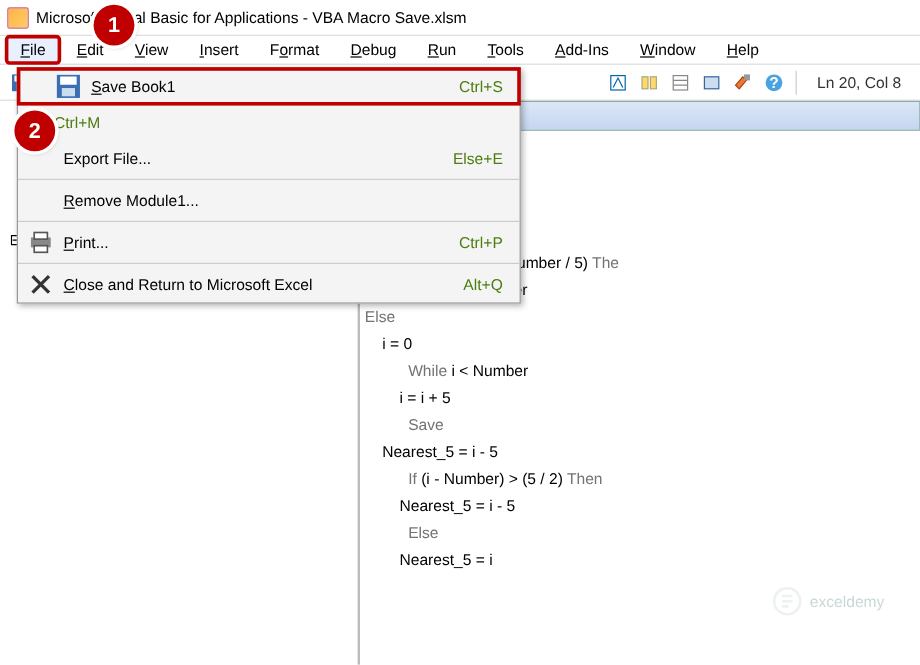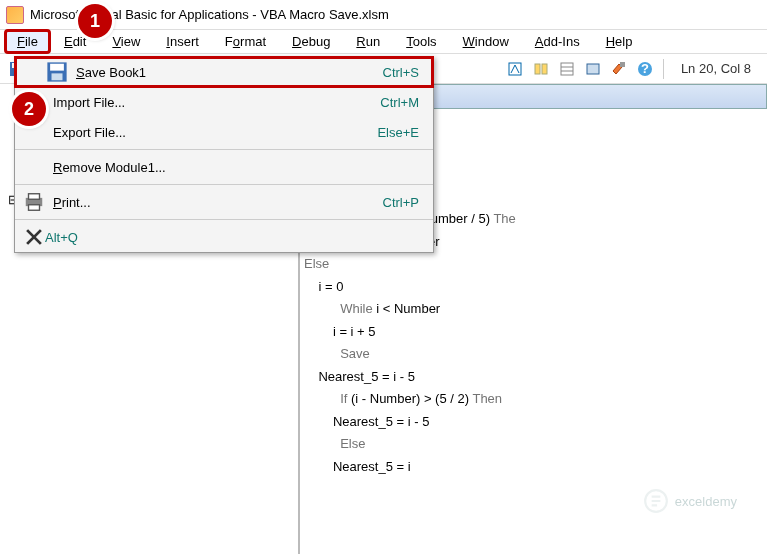--- a/index.html
+++ b/index.html
@@ -33,21 +33,21 @@
 .kw { color: #737373; }
 
 .dropdown {
   position: absolute; top: 56px; left: 14px; width: 420px;
   background: #f4f4f4; border: 1px solid #999; box-shadow: 2px 2px 5px rgba(0,0,0,.3);
   z-index: 20;
 }
 .drow { display:flex; align-items:center; height: 30px; padding: 0 8px; cursor:default; }
 .drow .dicon { width:22px; display:flex; justify-content:center; }
 .drow .dlabel { flex:1; padding-left: 8px; }
-.drow .dshort { padding-right: 6px; color:#0f766e; }
+.drow .dshort { padding-right: 6px; color:#4d7c0f; }
 .dsep { height:1px; background:#ccc; margin: 2px 0; }
 .drow.hl { outline: 3px solid #c00000; outline-offset: -2px; padding-left: 31px; }
 
 .callout { position:absolute; width:34px; height:34px; border-radius:50%; background:#c00000; color:#fff; display:flex; align-items:center; justify-content:center; font-size:18px; font-weight:bold; box-shadow: 0 0 0 3px #fff, 1px 1px 4px rgba(0,0,0,.4); z-index:30; }
 .c1 { top: 4px; left: 78px; }
 .c2 { top: 92px; left: 12px; }
 
 .watermark { position:absolute; right: 30px; bottom: 40px; font-size: 22px; color: rgba(100,140,140,0.35); font-weight: 500; display:flex; align-items:center; gap:6px; pointer-events:none; }
 .watermark svg { width:26px; height:26px; opacity:.35; }
 </style>
@@ -61,40 +61,39 @@
 
 <div class="menubar">
   <div class="mitem active"><u>F</u>ile</div>
   <div class="mitem"><u>E</u>dit</div>
   <div class="mitem"><u>V</u>iew</div>
   <div class="mitem"><u>I</u>nsert</div>
   <div class="mitem">F<u>o</u>rmat</div>
   <div class="mitem"><u>D</u>ebug</div>
   <div class="mitem"><u>R</u>un</div>
   <div class="mitem"><u>T</u>ools</div>
+  <div class="mitem"><u>A</u>dd-Ins</div>
   <div class="mitem"><u>W</u>indow</div>
-  <div class="mitem"><u>A</u>dd-Ins</div>
   <div class="mitem"><u>H</u>elp</div>
 </div>
 
 <div class="dropdown">
   <div class="drow hl">
     <span class="dicon">
       <svg viewBox="0 0 16 16">
           <rect x="1" y="1" width="14" height="14" fill="#3b6fb5"></rect>
           <rect x="3" y="2" width="10" height="5" fill="#fff"></rect>
           <rect x="4" y="9" width="8" height="5" fill="#cde"></rect>
         </svg>
     </span>
     <span class="dlabel"><u>S</u>ave Book1</span>
     <span class="dshort">Ctrl+S</span>
   </div>
   <div class="drow">
     <span class="dicon"></span>
-    <span class="dlabel">Import File...</span>
     <span class="dshort">Ctrl+M</span>
   </div>
   <div class="drow">
     <span class="dicon"></span>
     <span class="dlabel">Export File...</span>
     <span class="dshort">Else+E</span>
   </div>
   <div class="dsep"></div>
   <div class="drow">
     <span class="dicon"></span>
@@ -114,20 +113,21 @@
     <span class="dshort">Ctrl+P</span>
   </div>
   <div class="dsep"></div>
   <div class="drow">
     <span class="dicon">
       <svg viewBox="0 0 16 16">
           <line x1="3" y1="3" x2="13" y2="13" stroke="#333" stroke-width="2"></line>
           <line x1="13" y1="3" x2="3" y2="13" stroke="#333" stroke-width="2"></line>
         </svg>
     </span>
+    <span class="dlabel"><u>C</u>lose and Return to Microsoft Excel</span>
     <span class="dshort">Alt+Q</span>
   </div>
 </div>
 
 <div class="callout c1">1</div>
 <div class="callout c2">2</div>
 
 <div class="toolbar">
   <div class="tb">
       <svg viewBox="0 0 16 16">

